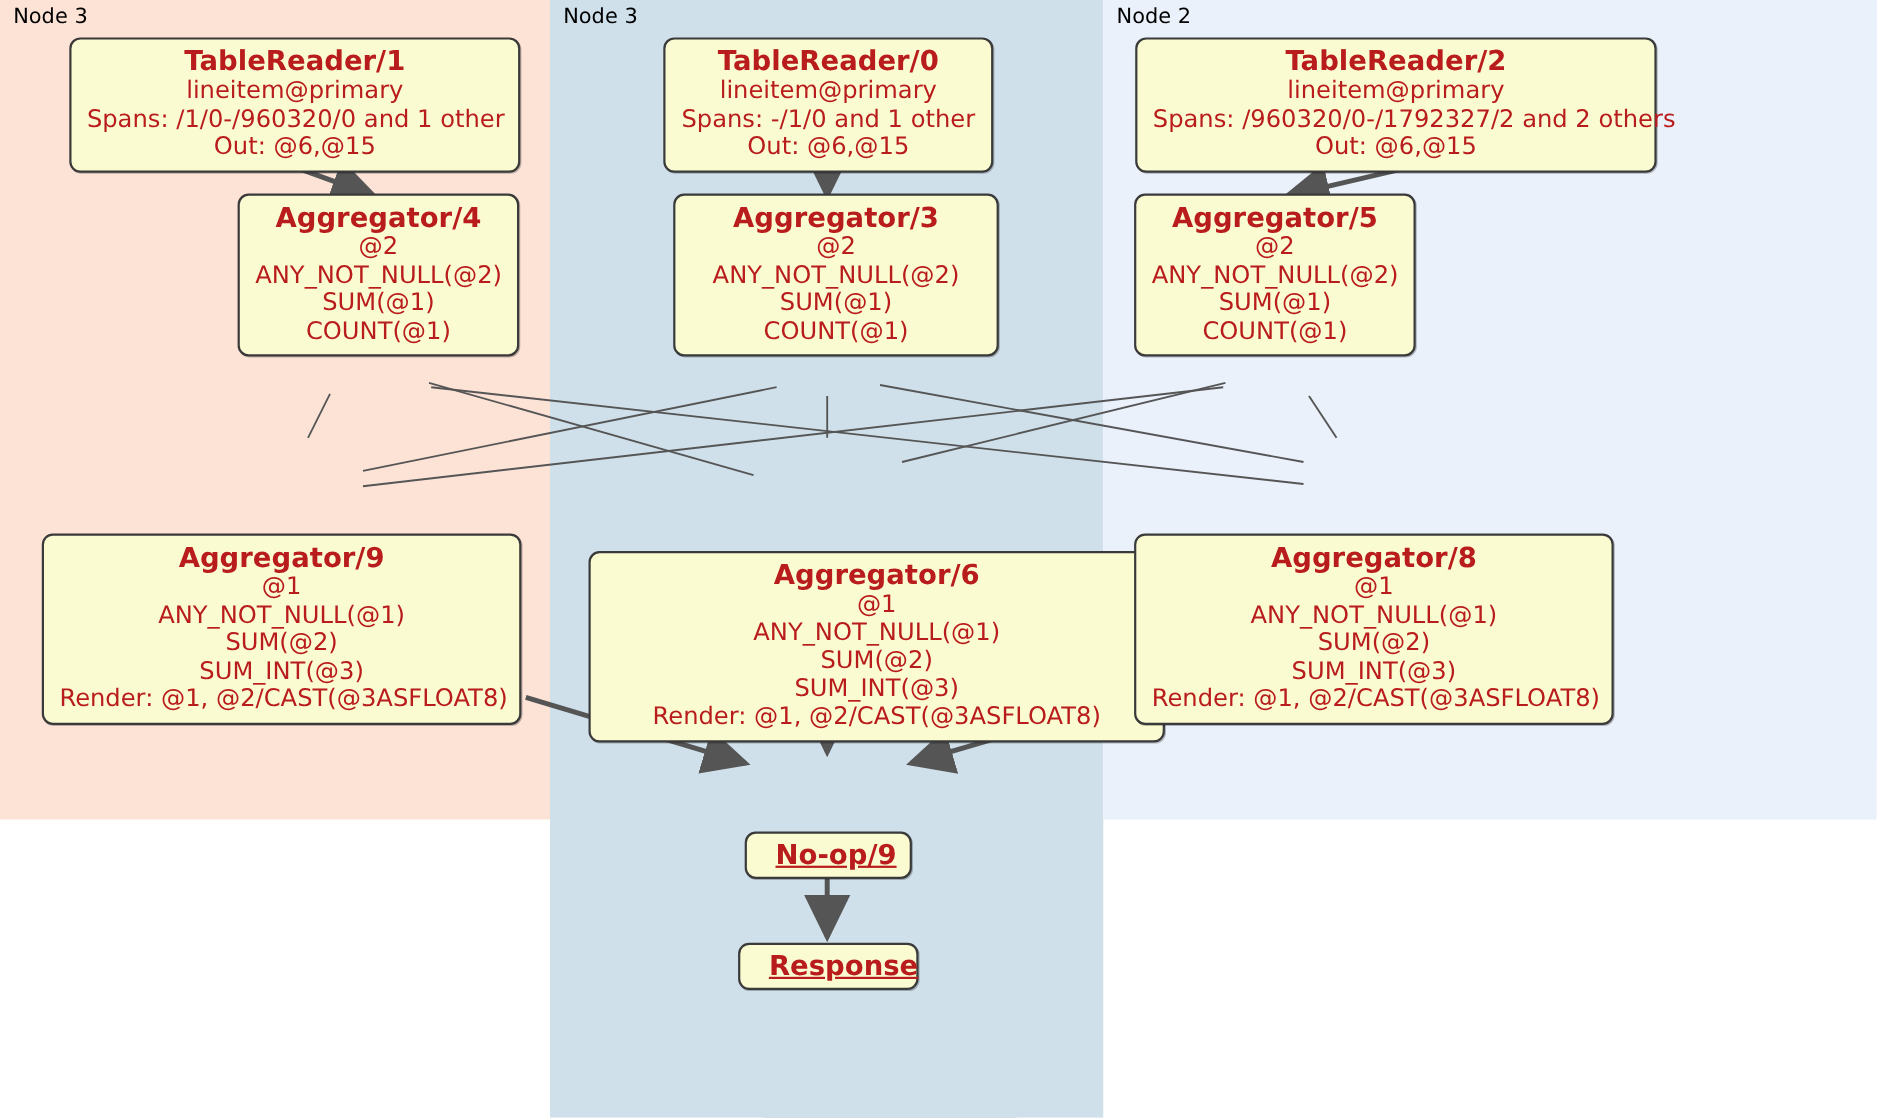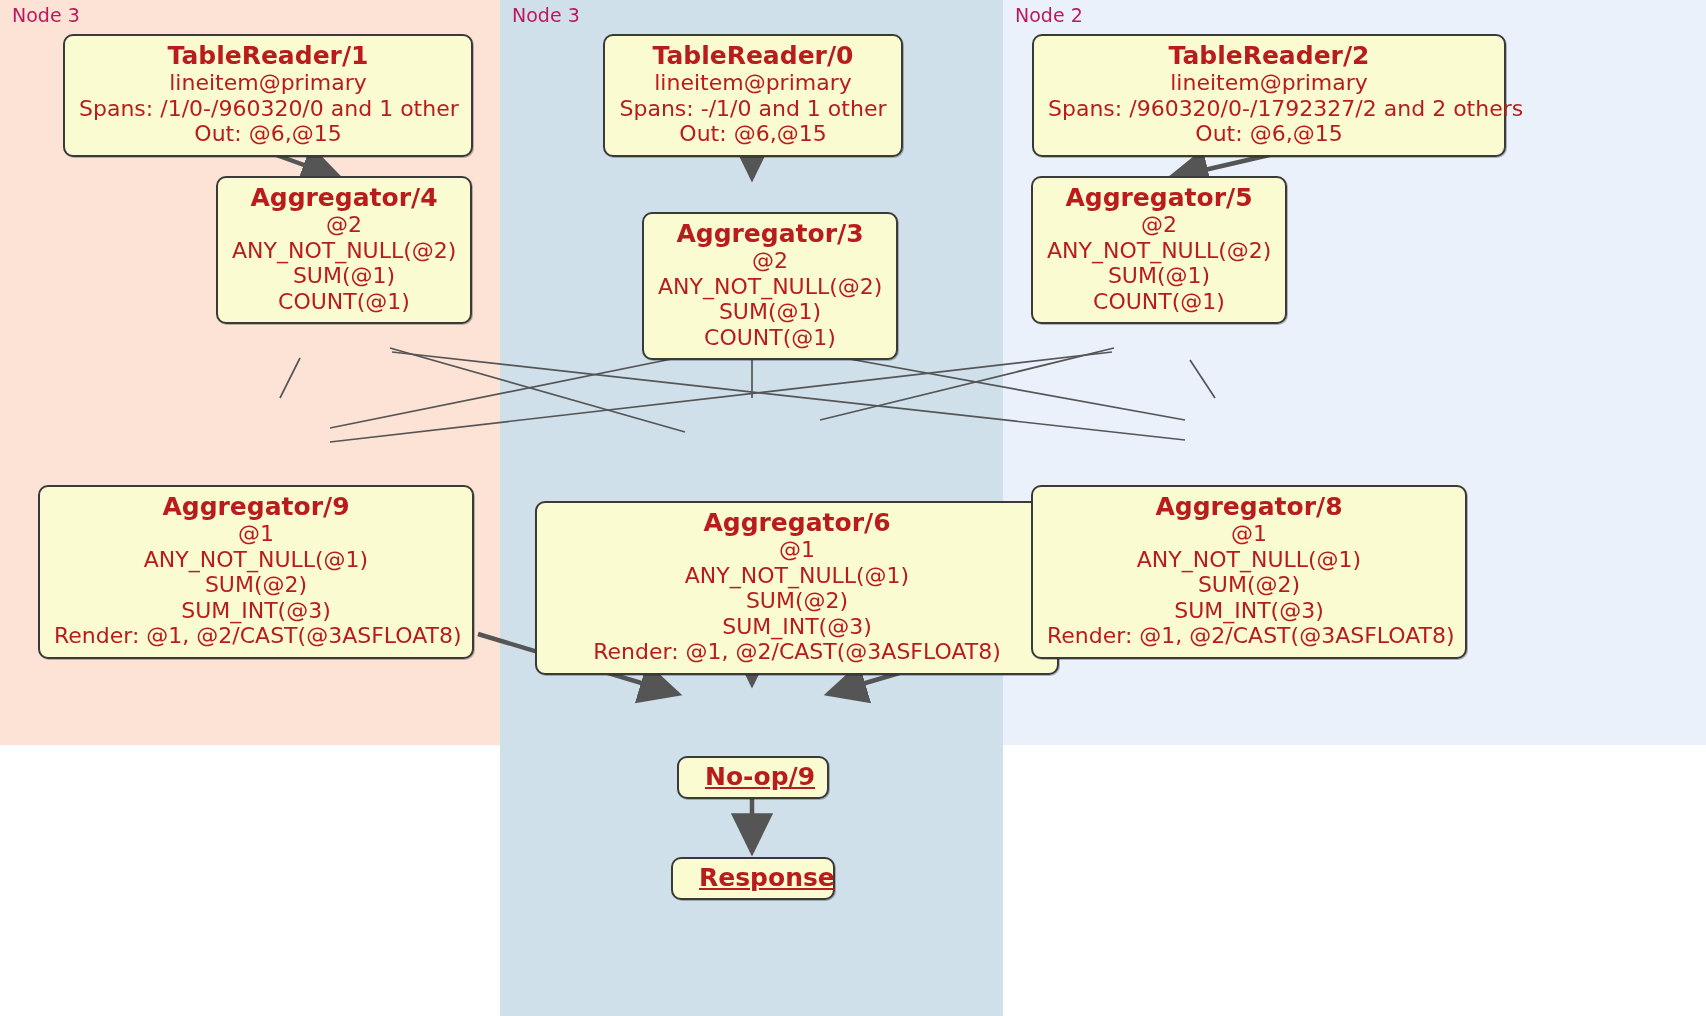--- a/index.html
+++ b/index.html
@@ -9,21 +9,21 @@
     background:#ffffff;
     font-family:"DejaVu Sans","Liberation Sans",sans-serif;
     overflow:hidden;
   }
   #stage{position:relative;width:1706px;height:1016px;}
 
   
   .lane{position:absolute;top:0;box-sizing:border-box;}
   .lane-label{
     position:absolute;left:12px;top:6px;
-    font-size:19px;color:#be185d;line-height:1;
+    font-size:19px;color:#000000;line-height:1;
     white-space:nowrap;
   }
   #lane3{left:0;width:500px;height:745px;background:#fce3d6;}
   #lane1{left:500px;width:503px;height:1016px;background:#cfe0eb;}
   #lane2{left:1003px;width:703px;height:745px;background:#eaf1fb;}
 
   
   #edges{position:absolute;left:0;top:0;width:1706px;height:1016px;}
 
   
@@ -138,21 +138,21 @@
   </div>
 
   <div class="box proc" style="left:216px;top:176px;width:256px;">
     <div class="ttl">Aggregator/4</div>
     <div class="ln">@2</div>
     <div class="ln">ANY_NOT_NULL(@2)</div>
     <div class="ln">SUM(@1)</div>
     <div class="ln">COUNT(@1)</div>
   </div>
 
-  <div class="box proc" style="left:642px;top:176px;width:256px;margin-top:36px;">
+  <div class="box proc" style="left:612px;top:176px;width:296px;">
     <div class="ttl">Aggregator/3</div>
     <div class="ln">@2</div>
     <div class="ln">ANY_NOT_NULL(@2)</div>
     <div class="ln">SUM(@1)</div>
     <div class="ln">COUNT(@1)</div>
   </div>
 
   <div class="box proc" style="left:1031px;top:176px;width:256px;">
     <div class="ttl">Aggregator/5</div>
     <div class="ln">@2</div>

